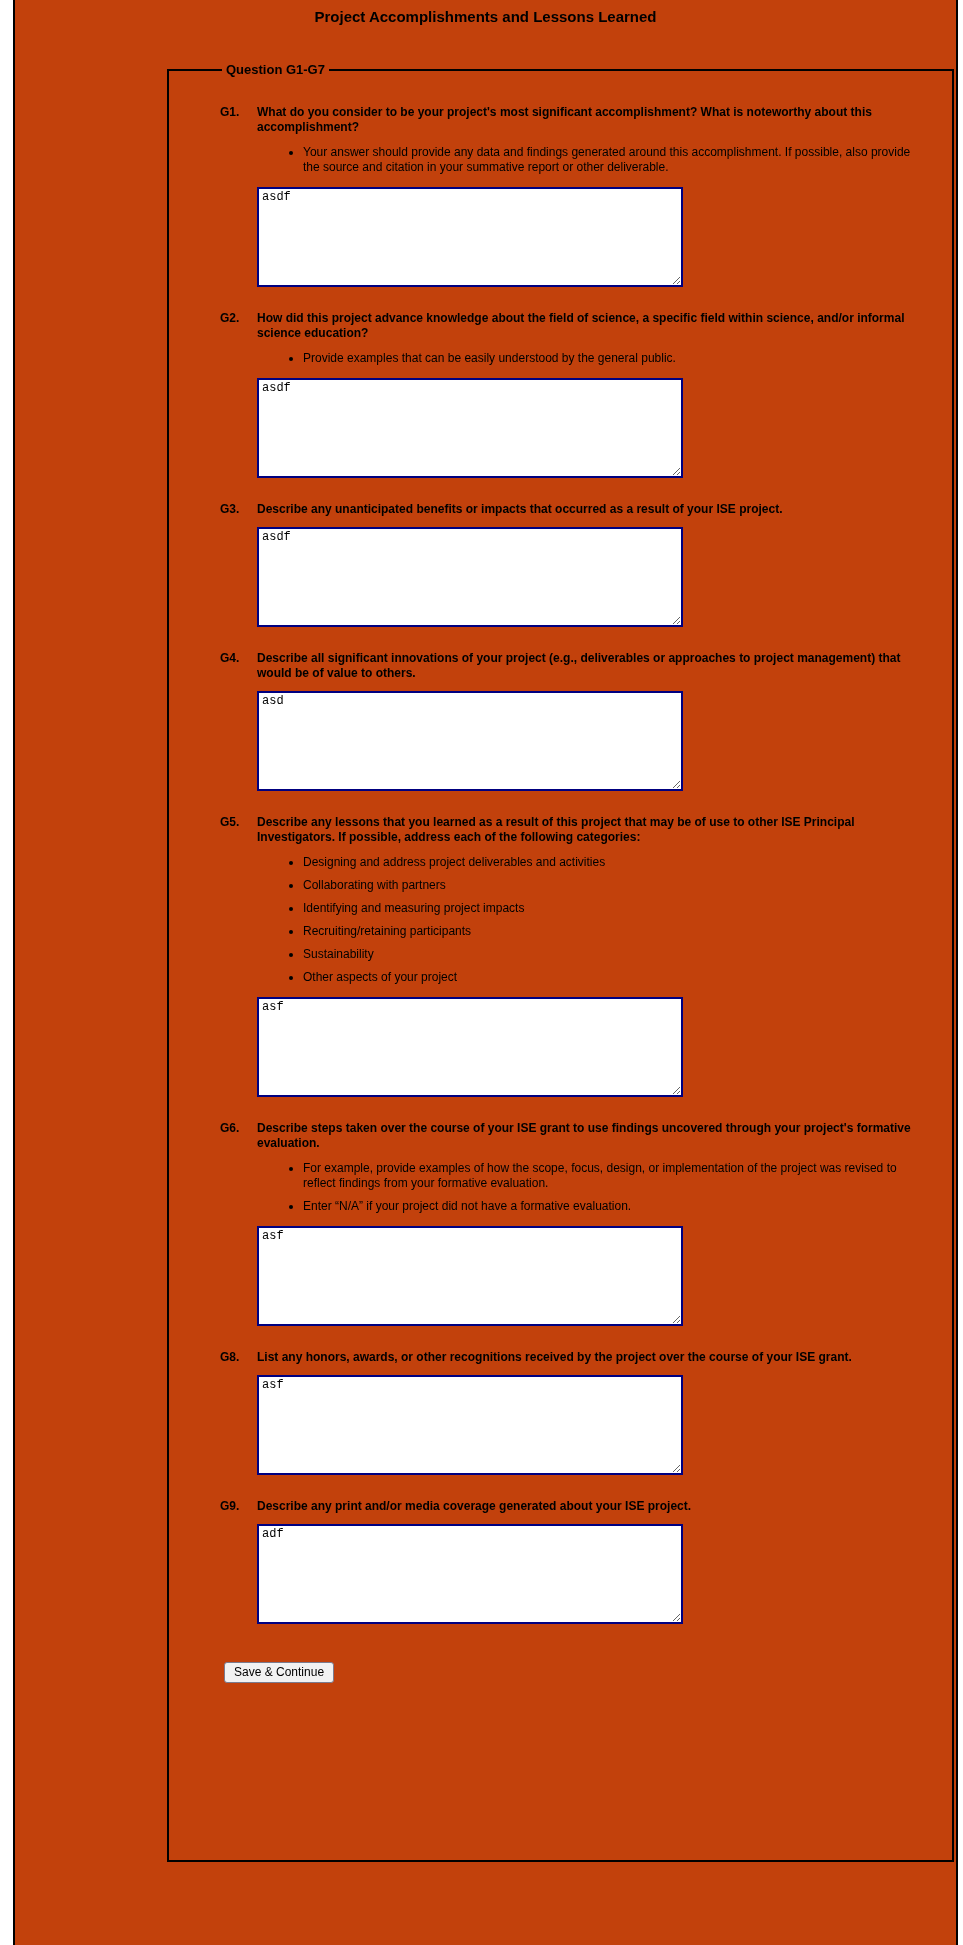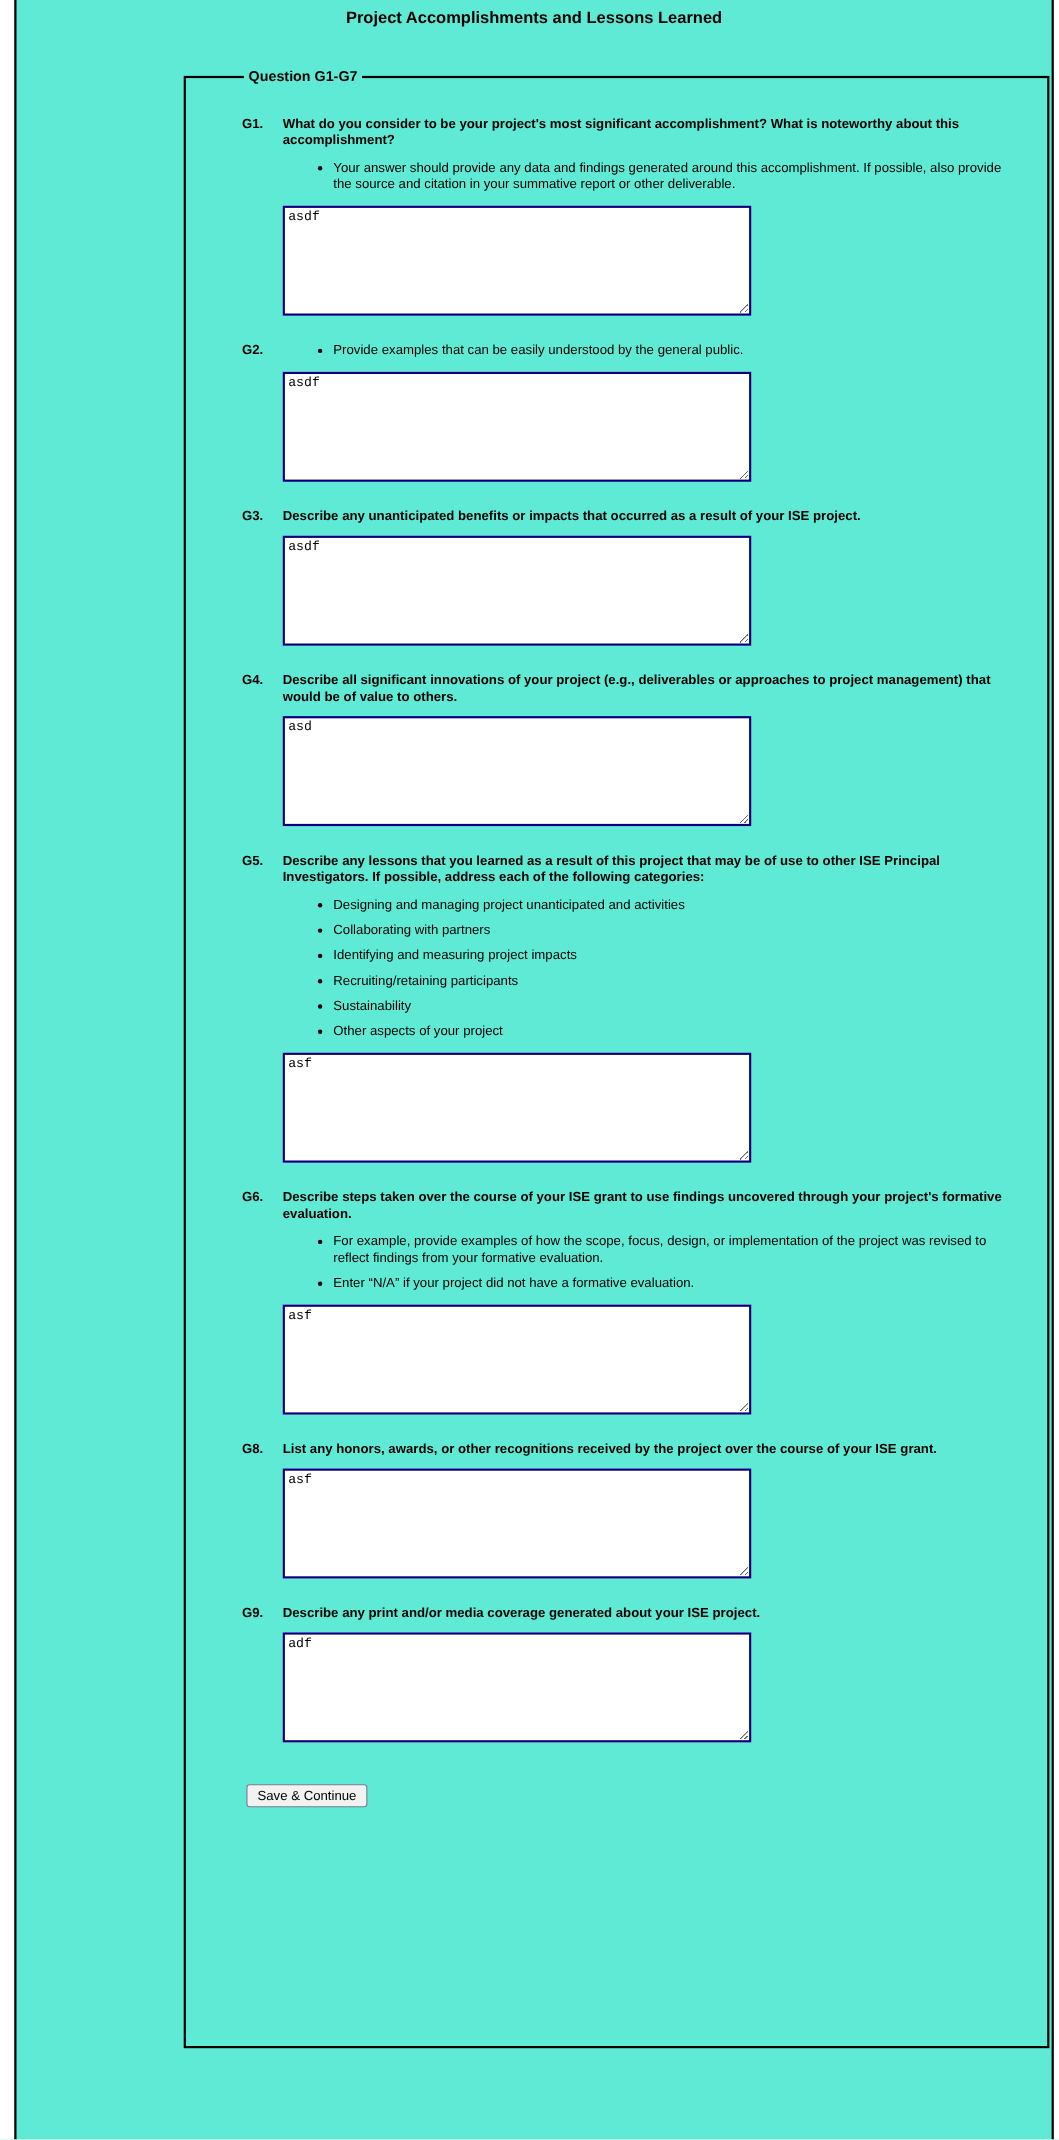--- a/index.html
+++ b/index.html
@@ -6,21 +6,21 @@
   html,body { margin:0; padding:0; background:#fff; color:#000;
               font-family:"Liberation Sans", sans-serif; }
   .frame {
     margin-left:13px;
     width:945px;
     height:1945px;
     border-left:2px solid #000;
     border-right:2px solid #000;
     overflow:hidden;
     position:relative;
-    background:#5eead4;
+    background:#c2410c;
   }
   .page-title {
     margin:8px 0 0 0;
     text-align:center;
     font-size:15px;
     font-weight:bold;
     line-height:18px;
   }
   
   .sidebar { position:absolute; left:10px; top:76px; width:136px; }
@@ -100,20 +100,21 @@
             <div class="q-text">What do you consider to be your project's most significant accomplishment? What is noteworthy about this accomplishment?</div>
             <ul class="q-bullets">
               <li>Your answer should provide any data and findings generated around this accomplishment. If possible, also provide the source and citation in your summative report or other deliverable.</li>
             </ul>
             <textarea class="q-answer" style="">asdf</textarea>
           </div>
         </div>
         <div class="question">
           <div class="q-label">G2.</div>
           <div class="q-body">
+            <div class="q-text">How did this project advance knowledge about the field of science, a specific field within science, and/or informal science education?</div>
             <ul class="q-bullets">
               <li>Provide examples that can be easily understood by the general public.</li>
             </ul>
             <textarea class="q-answer" style="">asdf</textarea>
           </div>
         </div>
         <div class="question">
           <div class="q-label">G3.</div>
           <div class="q-body">
             <div class="q-text">Describe any unanticipated benefits or impacts that occurred as a result of your ISE project.</div>
@@ -125,21 +126,21 @@
           <div class="q-body">
             <div class="q-text">Describe all significant innovations of your project (e.g., deliverables or approaches to project management) that would be of value to others.</div>
             <textarea class="q-answer" style="">asd</textarea>
           </div>
         </div>
         <div class="question">
           <div class="q-label">G5.</div>
           <div class="q-body">
             <div class="q-text">Describe any lessons that you learned as a result of this project that may be of use to other ISE Principal Investigators. If possible, address each of the following categories:</div>
             <ul class="q-bullets">
-              <li>Designing and managing project unanticipated and activities</li>
+              <li>Designing and address project deliverables and activities</li>
               <li>Collaborating with partners</li>
               <li>Identifying and measuring project impacts</li>
               <li>Recruiting/retaining participants</li>
               <li>Sustainability</li>
               <li>Other aspects of your project</li>
             </ul>
             <textarea class="q-answer" style="">asf</textarea>
           </div>
         </div>
         <div class="question">

